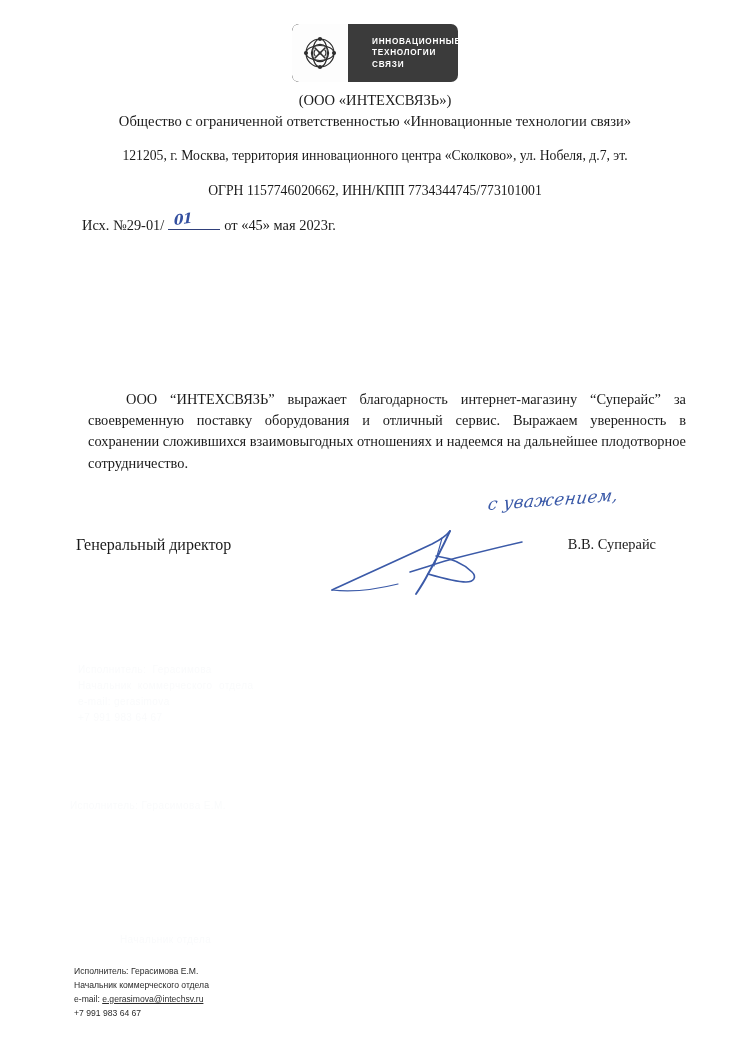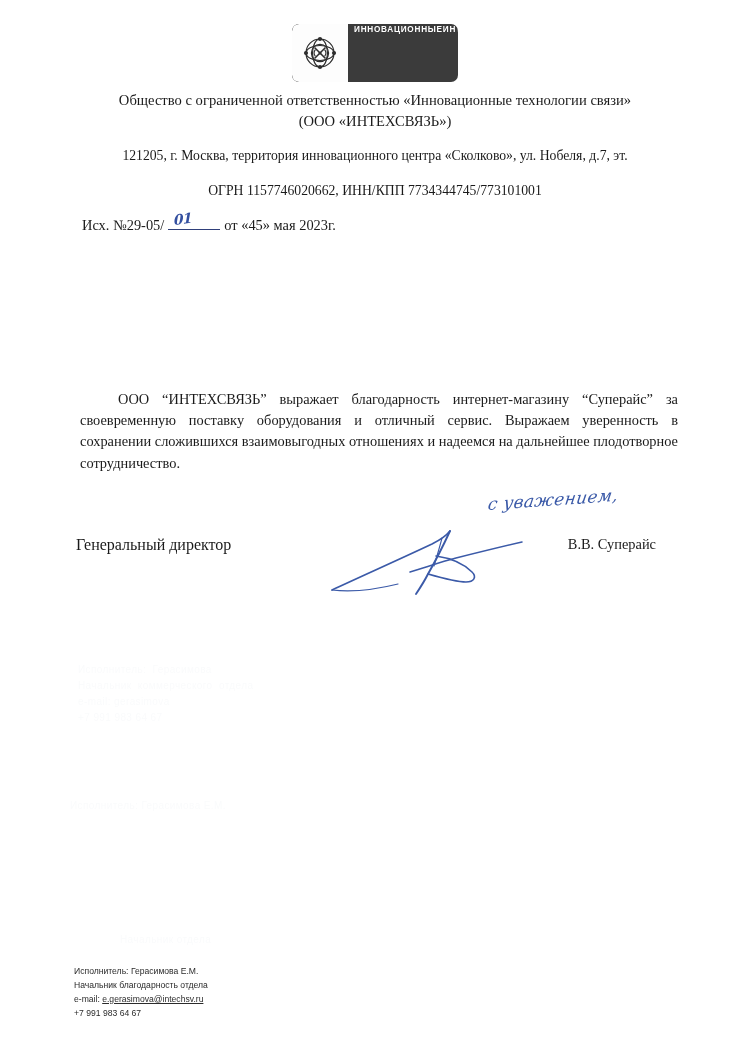--- a/index.html
+++ b/index.html
@@ -45,23 +45,23 @@
     border-radius: 7px 0 0 7px;
     display: flex;
     align-items: center;
     justify-content: center;
     flex: none;
   }
   .logo-mark svg { display: block; }
   .logo-text {
     flex: 1;
     display: flex;
-    flex-direction: row;
+    flex-direction: column;
     justify-content: center;
-    padding-left: 6px;
+    padding-left: 24px;
     font-family: "Liberation Sans", "DejaVu Sans", sans-serif;
     font-weight: bold;
     font-size: 8.2px;
     letter-spacing: 0.75px;
     line-height: 1.42;
     color: #ffffff;
   }
 
   
   .letterhead {
@@ -119,21 +119,21 @@
     left: 0;
     right: 0;
     text-align: center;
     font-size: 14.4px;
   }
 
   
   .body-text {
     position: absolute;
     top: 389px;
-    left: 80px;
+    left: 88px;
     width: 598px;
     font-size: 14.4px;
     line-height: 1.47;
     text-align: justify;
     text-indent: 38px;
     hyphens: none;
   }
 
   
   .sig-block {
@@ -225,35 +225,35 @@
             <circle cx="22" cy="8" r="2.1"></circle>
             <circle cx="22" cy="36" r="2.1"></circle>
             <circle cx="8" cy="22" r="2.1"></circle>
             <circle cx="36" cy="22" r="2.1"></circle>
             <circle cx="22" cy="22" r="1.5"></circle>
           </g>
         </svg>
       </div>
       <div class="logo-text">
         <span>ИННОВАЦИОННЫЕ</span>
-        <span>ИНТЕХСВЯЗЬ</span>
+        <span>ТЕХНОЛОГИИ</span>
         <span>СВЯЗИ</span>
       </div>
     </div>
   </div>
 
   <div class="letterhead">
+    <div class="lh-line">(ООО «ИНТЕХСВЯЗЬ»)</div>
     <div class="lh-line">Общество с ограниченной ответственностью «Инновационные технологии связи»</div>
-    <div class="lh-line">(ООО «ИНТЕХСВЯЗЬ»)</div>
     <div class="lh-line small">121205, г. Москва, территория инновационного центра «Сколково»,  ул. Нобеля, д.7, эт.</div>
     <div class="lh-line small">ОГРН  1157746020662, ИНН/КПП 7734344745/773101001</div>
   </div>
 
   <div class="refline">
-    <span>Исх. №29-05/</span>
+    <span>Исх. №29-01/</span>
     <span class="ref-blank">
       <span class="ref-hand">01</span>
     </span>
     <span>от «45» мая 2023г.</span>
   </div>
 
 
   <div class="body-text">ООО “ИНТЕХСВЯЗЬ” выражает благодарность интернет-магазину “Суперайс” за своевременную поставку оборудования и отличный сервис. Выражаем уверенность в сохранении сложившихся взаимовыгодных отношениях и надеемся на дальнейшее плодотворное сотрудничество.</div>
 
   <div class="sig-block">
@@ -279,20 +279,20 @@
 
   <div class="ghost ghost-a">Исполнитель:  Герасимова
 Начальник  коммерческого  отдела
 e-mail: gerasimova
 +7 991 983 64 67</div>
   <div class="ghost ghost-b">Исполнитель: Герасимова Е.М.</div>
   <div class="ghost ghost-c">Начальник отдела</div>
 
   <div class="footer">
     <div>Исполнитель: Герасимова Е.М.</div>
-    <div>Начальник благодарность отдела</div>
+    <div>Начальник коммерческого отдела</div>
     <div>
       <span>e-mail: </span><a class="mail-link" href="#">e.gerasimova@intechsv.ru</a>
     </div>
     <div>+7 991 983 64 67</div>
   </div>
 
 </div>
 
 </body></html>

